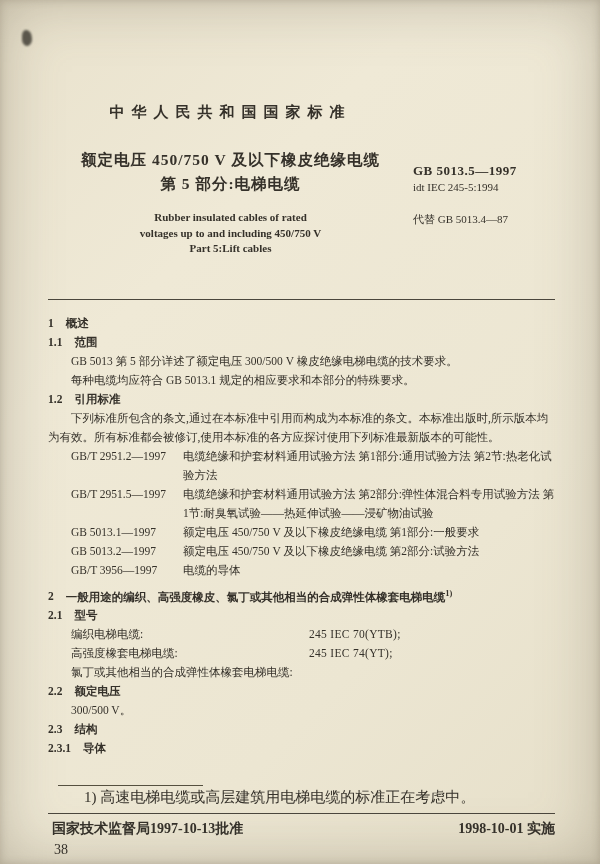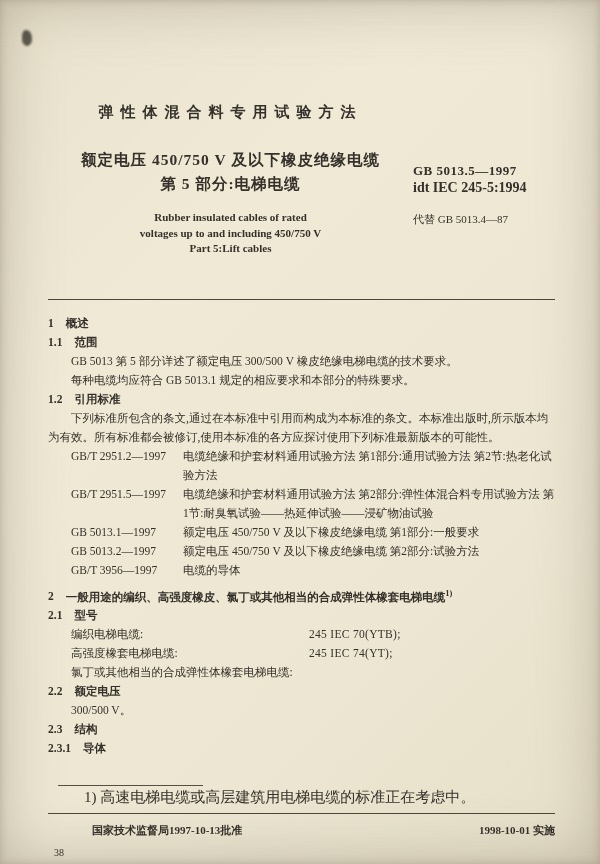--- a/index.html
+++ b/index.html
@@ -39,21 +39,21 @@
 
   .std-label {
     font-size: 15px; line-height: 20px;
     font-weight: bold;
     letter-spacing: 7px;
     margin-bottom: 26px;
   }
   .title-cn { font-size: 15.5px; font-weight: bold; line-height: 24px; letter-spacing: 1px; }
   .code-block { padding-top: 2px; }
   .code-line-1 { font-size: 13px; font-weight: bold; letter-spacing: .5px; line-height: 18px; margin-top: 12px; }
-  .code-line-2 { font-size: 14px; font-weight: bold; line-height: 15px; }
+  .code-line-2 { font-size: 11px; font-weight: normal; line-height: 15px; }
 
   .en-row { margin-top: 14px; }
   .title-en { font-size: 11px; font-weight: bold; line-height: 15.5px; }
   .replaces { font-size: 11px; padding-top: 2px; white-space: nowrap; }
 
   .header-rule {
     border: none;
     border-top: 1.5px solid #4a463c;
     margin: 42px 0 14px 0;
   }
@@ -82,34 +82,34 @@
   .footnote-rule { width: 145px; border: none; border-top: 1px solid #55503f; margin-bottom: 4px; }
   .footnote-text { font-size: 15px; line-height: 14px; padding-left: 26px; }
 
   .footer-rule {
     position: absolute; left: 48px; right: 45px; bottom: 50px;
     border: none; border-top: 1.5px solid #4a463c;
   }
   .footer-row {
     position: absolute; left: 52px; right: 45px; bottom: 26px;
     display: flex; justify-content: space-between;
-    font-size: 11px; font-weight: bold; margin-left: 40px;
-  }
-  .page-number { position: absolute; left: 54px; bottom: 6px; font-size: 10px; }
+    font-size: 14px; font-weight: bold;
+  }
+  .page-number { position: absolute; left: 54px; bottom: 6px; font-size: 14px; }
 </style>
 </head>
 <body>
 
 <div class="paper">
   <div class="scan-mark"></div>
 
   <div class="content">
 
     <div class="hdr-row">
-      <div class="hdr-left std-label">弹性体混合料专用试验方法</div>
+      <div class="hdr-left std-label">中华人民共和国国家标准</div>
       <div class="hdr-right"></div>
     </div>
 
     <div class="hdr-row">
       <div class="hdr-left title-cn">
         <div>额定电压 450/750 V 及以下橡皮绝缘电缆</div>
         <div>第 5 部分:电梯电缆</div>
       </div>
       <div class="hdr-right code-block">
         <div class="code-line-1">GB 5013.5—1997</div>

